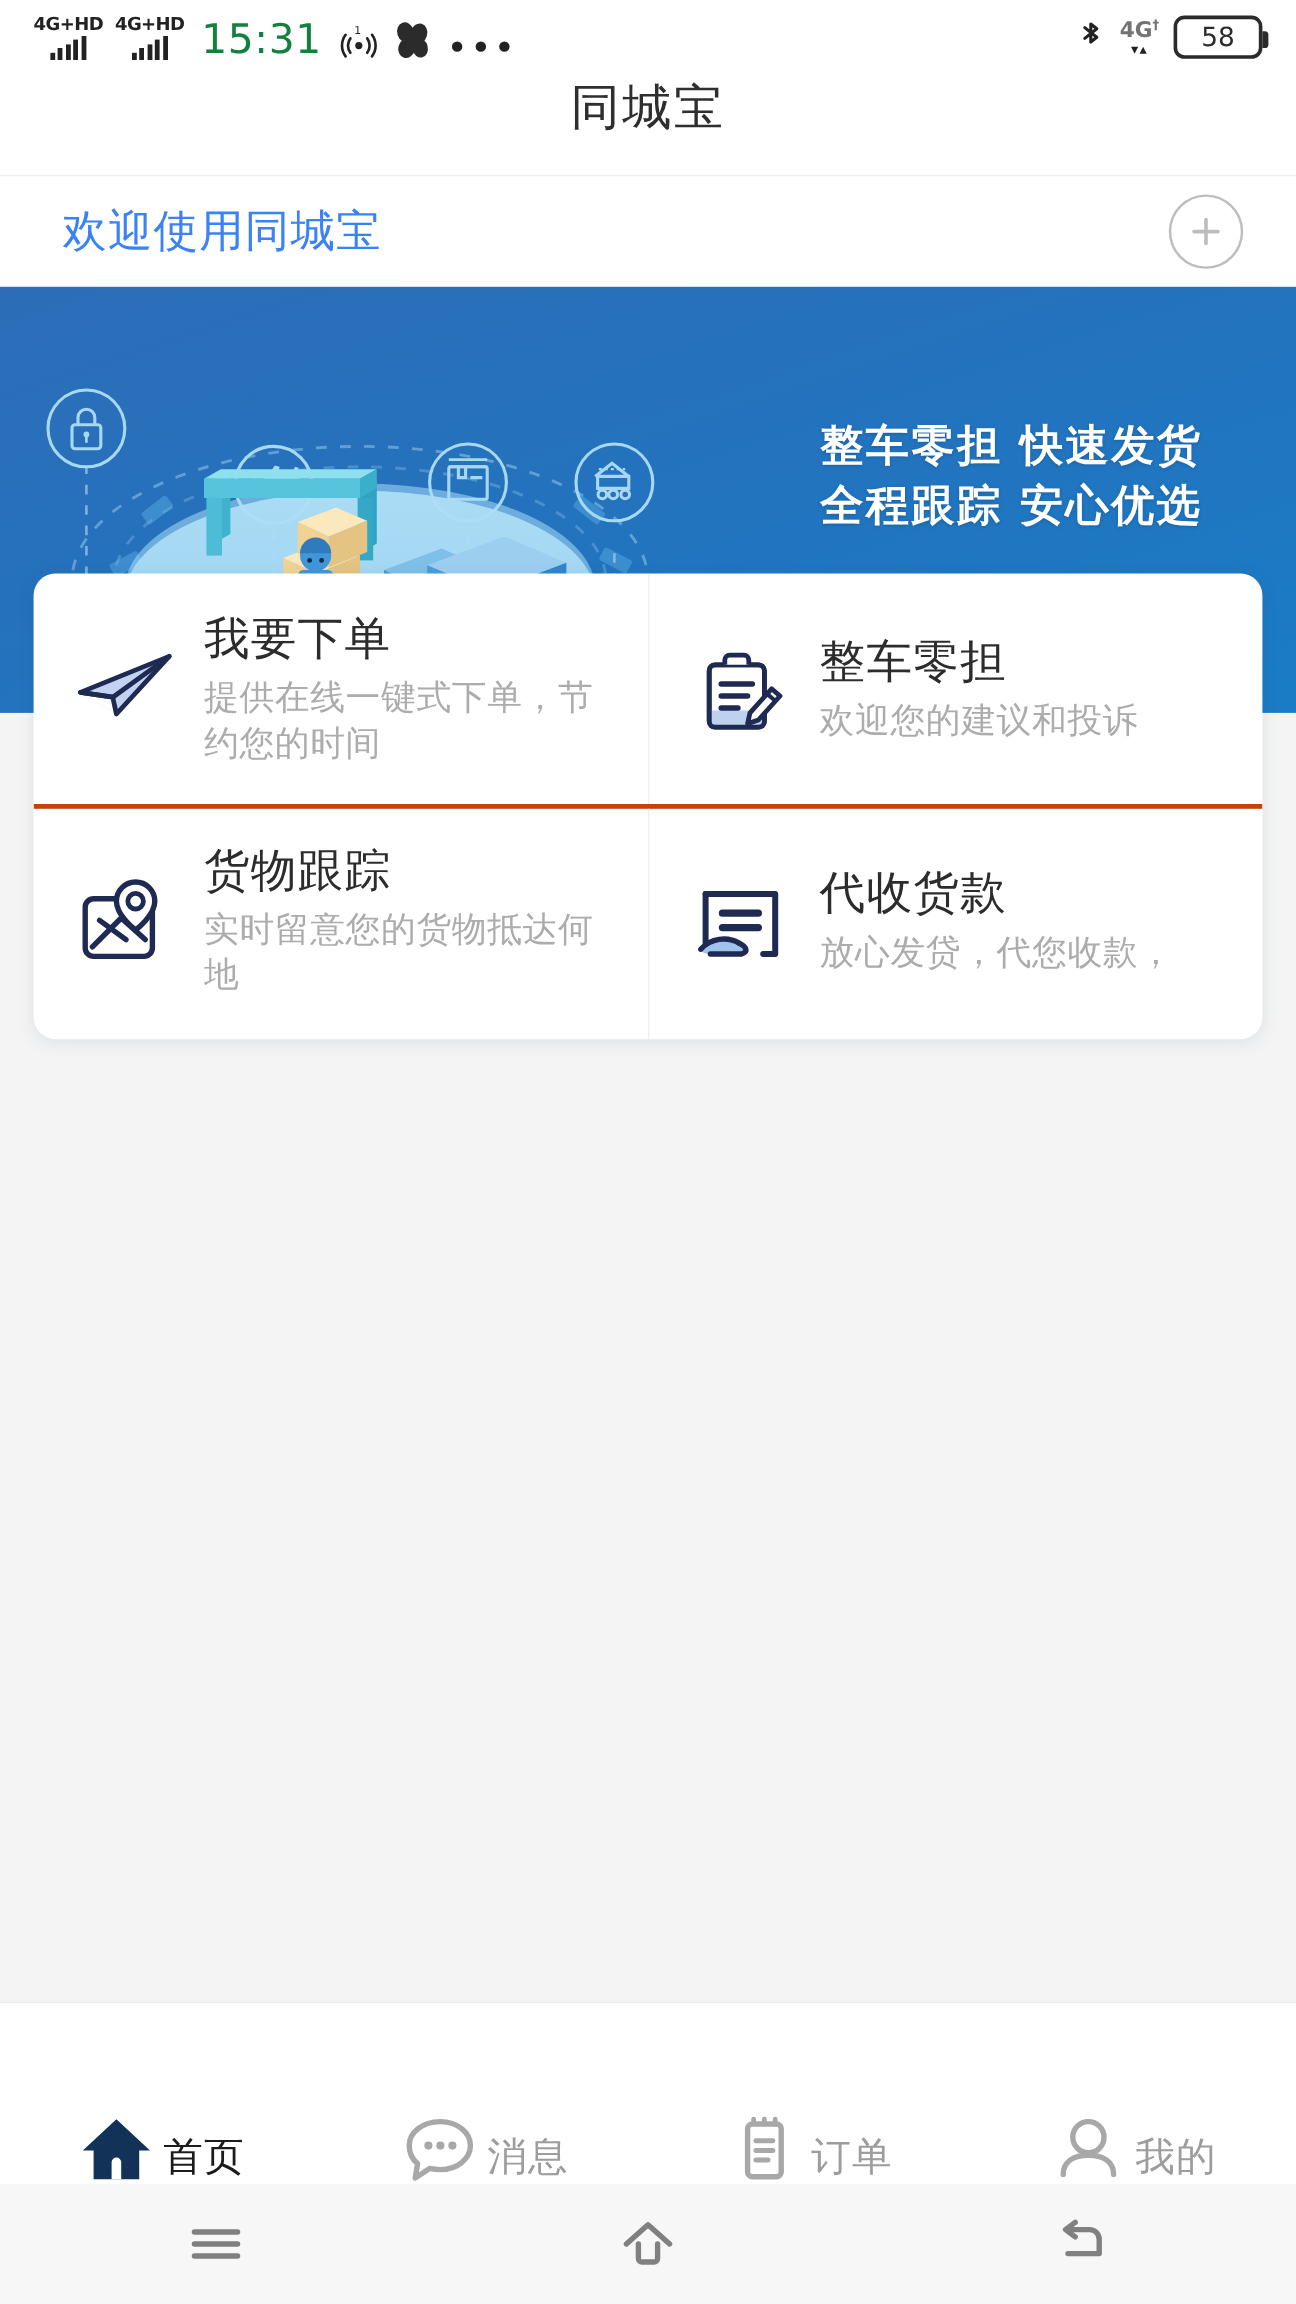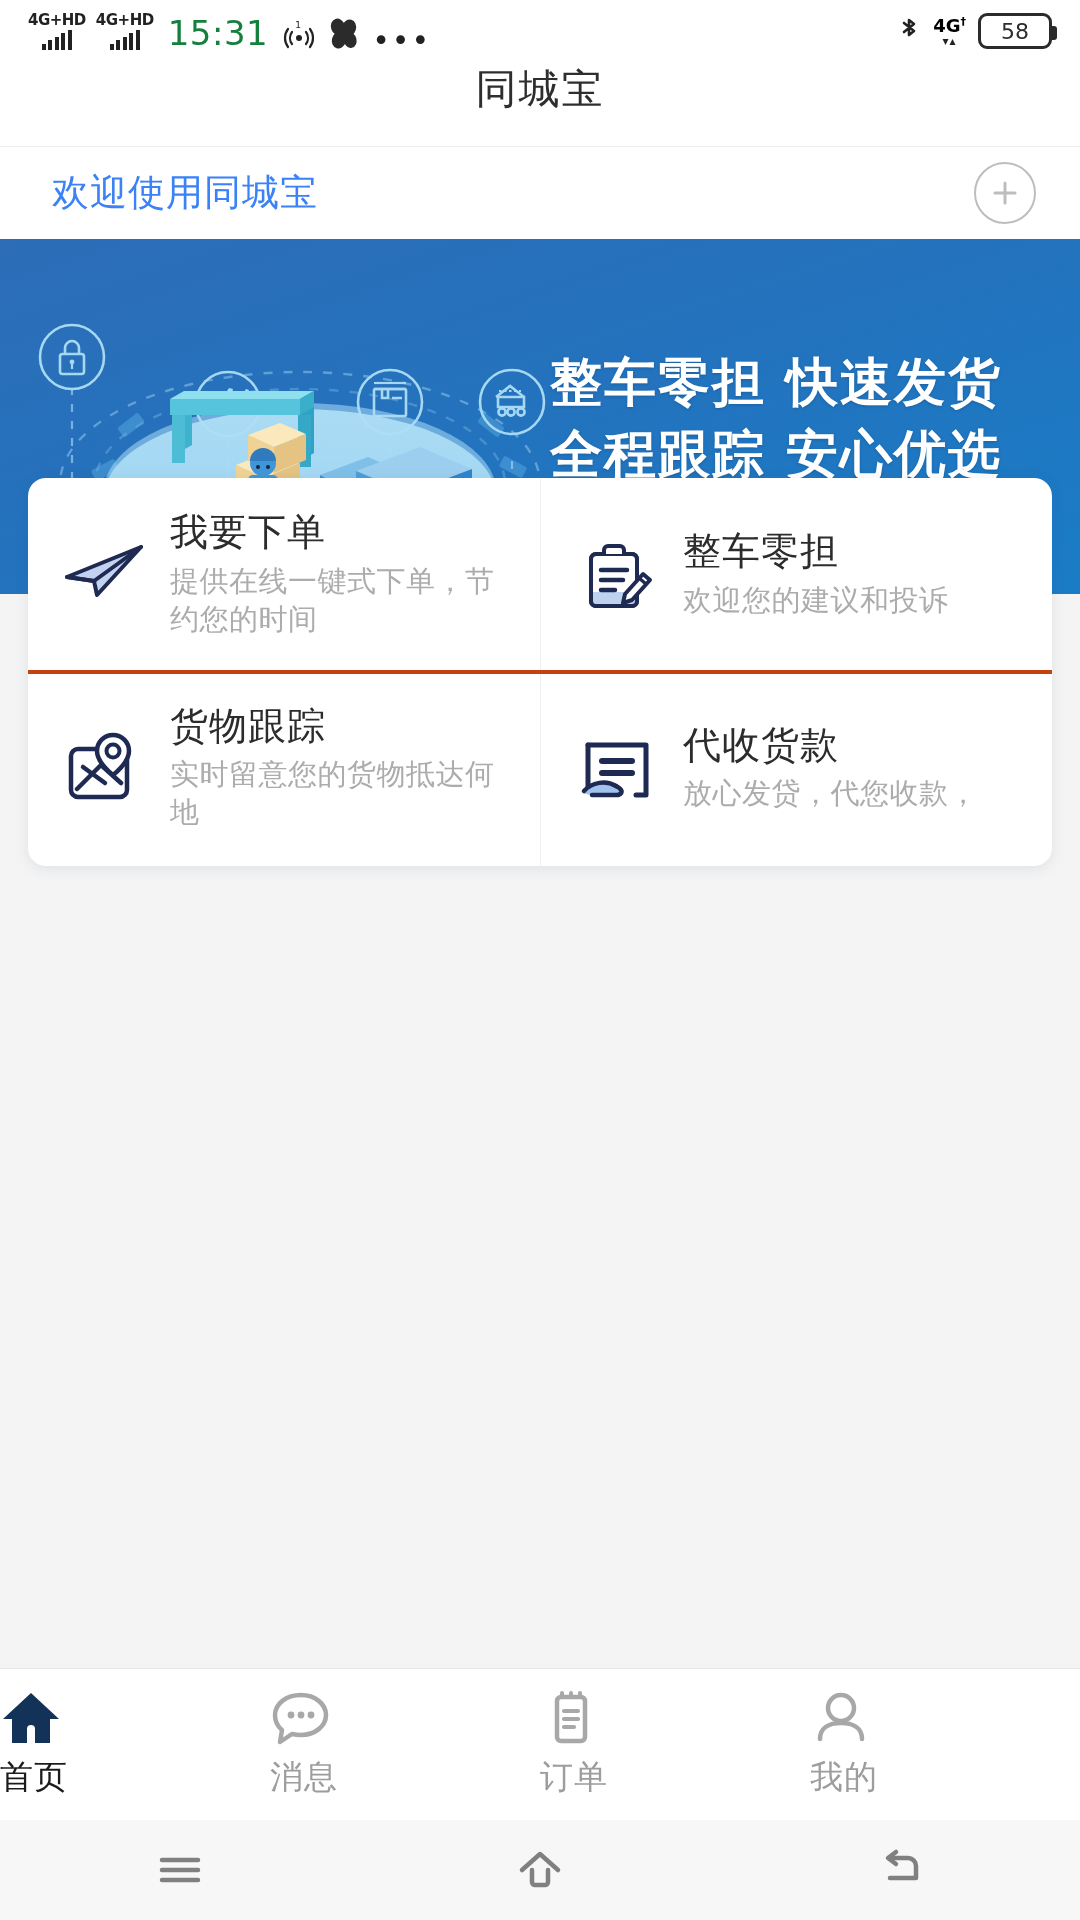--- a/index.html
+++ b/index.html
@@ -35,21 +35,21 @@
   .battery{
     width:74px; height:36px; border:3px solid #2b2b2b; border-radius:9px;
     display:flex; align-items:center; justify-content:center;
     font-size:22px; color:#2b2b2b; position:relative;
   }
   .battery:after{
     content:""; position:absolute; right:-8px; top:10px;
     width:5px; height:14px; background:#2b2b2b; border-radius:0 3px 3px 0;
   }
   .net2{ display:flex; flex-direction:column; align-items:center; line-height:1;}
-  .net2 .n{ font-size:18px; font-weight:bold; color:#000000;}
+  .net2 .n{ font-size:18px; font-weight:bold; color:#737373;}
   .net2 .arr{ font-size:12px; color:#222; letter-spacing:1px;}
 
   
   .titlebar{
     height:85px; background:#ffffff;
     display:flex; justify-content:center;
     border-bottom:1px solid #ececec;
   }
   .titlebar .t{ font-size:41px; color:#2e2e2e; letter-spacing:2px;}
 
@@ -74,21 +74,21 @@
     height:355px; width:100%;
     background:linear-gradient(118deg,#2d6db8 0%,#2472bd 42%,#1d7cc6 100%);
     overflow:hidden;
   }
   .banner-svg{ position:absolute; inset:0; width:100%; height:100%; }
   .slogan{
     position:absolute; right:78px; top:108px;
     text-align:right; color:#ffffff;
   }
   .slogan div{
-    font-size:52px; font-weight:bold; letter-spacing:2px;
+    font-size:36px; font-weight:bold; letter-spacing:2px;
     line-height:1.38; white-space:nowrap;
     text-shadow:0 1px 3px rgba(0,40,80,.25);
   }
 
   
   .card-wrap{ position:relative; padding:0 28px; margin-top:-116px; }
   .card{
     background:#ffffff; border-radius:18px;
     box-shadow:0 3px 14px rgba(40,70,110,.10);
     overflow:hidden;
@@ -110,21 +110,21 @@
 
   
   .tabbar{
     position:absolute; left:0; bottom:100px; width:100%;
     height:152px; background:#ffffff;
     border-top:1px solid #e6e6e6;
     display:flex; align-items:center;
   }
   .tab{
     flex:1 1 25%;
-    display:flex; flex-direction:column; align-items:flex-start; justify-content:center;
+    display:flex; flex-direction:row; align-items:flex-end; justify-content:center;
     gap:8px; height:100%;
   }
   .tab svg{ display:block; }
   .tab-label{ font-size:33px; color:#9d9d9d; letter-spacing:1px;}
   .tab.active .tab-label{ color:#1b1b1b; }
 
   
   .navbar{
     position:absolute; left:0; bottom:0; width:100%;
     height:100px; background:#f7f7f7;

